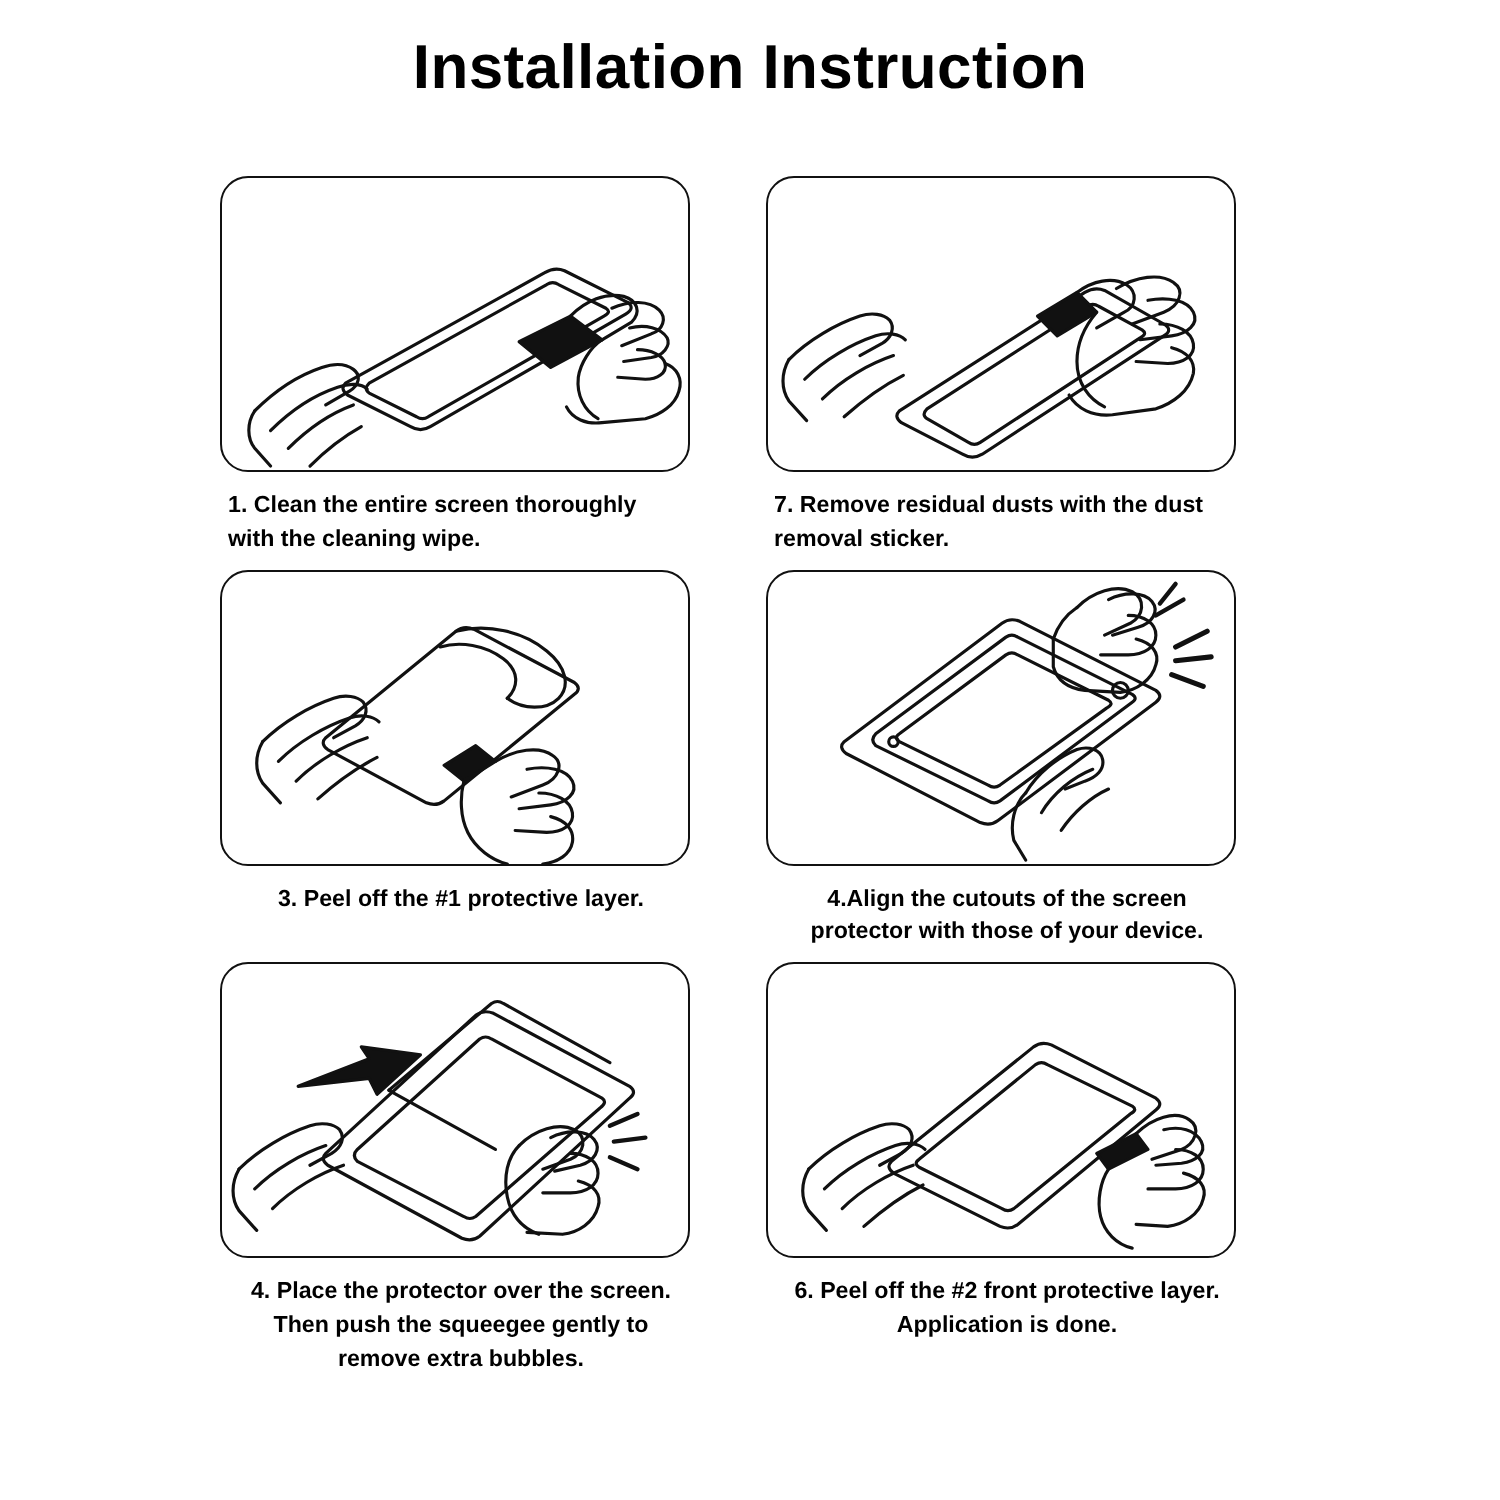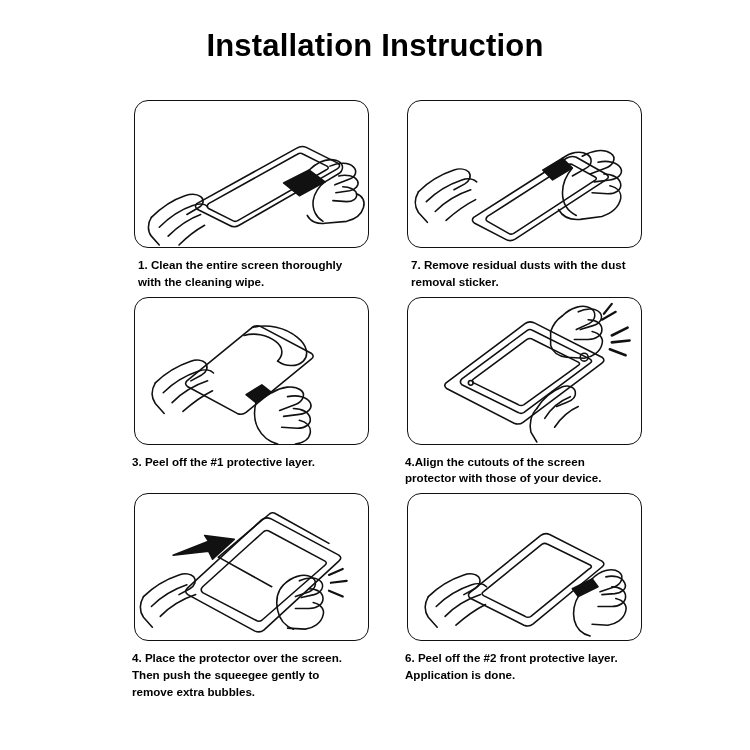--- a/index.html
+++ b/index.html
@@ -19,27 +19,27 @@
     width: 750px;
     height: 750px;
     box-sizing: border-box;
     padding: 0;
   }
   .title {
     text-align: center;
     font-size: 31px;
     font-weight: bold;
     letter-spacing: 0.2px;
-    margin: 28px 0 0 0;
+    margin: 16px 0 0 0;
     font-family: "Liberation Sans", sans-serif;
   }
   .grid {
     position: absolute;
     top: 72px;
-    left: 124px;
+    left: 100px;
     width: 528px;
     display: flex;
     flex-wrap: wrap;
     gap: 0px 18px;
   }
   .step {
     width: 255px;
     box-sizing: border-box;
     margin-bottom: 6px;
   }
@@ -60,21 +60,21 @@
     height: 100%;
   }
   .caption {
     font-size: 11.6px;
     font-weight: bold;
     line-height: 1.45;
     margin: 9px 0 0 14px;
     width: 225px;
     font-family: "Liberation Sans", sans-serif;
   }
-  .step-row2 .caption, .step-row3 .caption { margin-left: 8px; }
+  .step-row2 .caption, .step-row3 .caption { margin-left: 18px; text-align: center; }
 </style>
 </head>
 <body>
 
 <div class="page">
 
   <h1 class="title">Installation Instruction</h1>
 
   <div class="grid">
 

